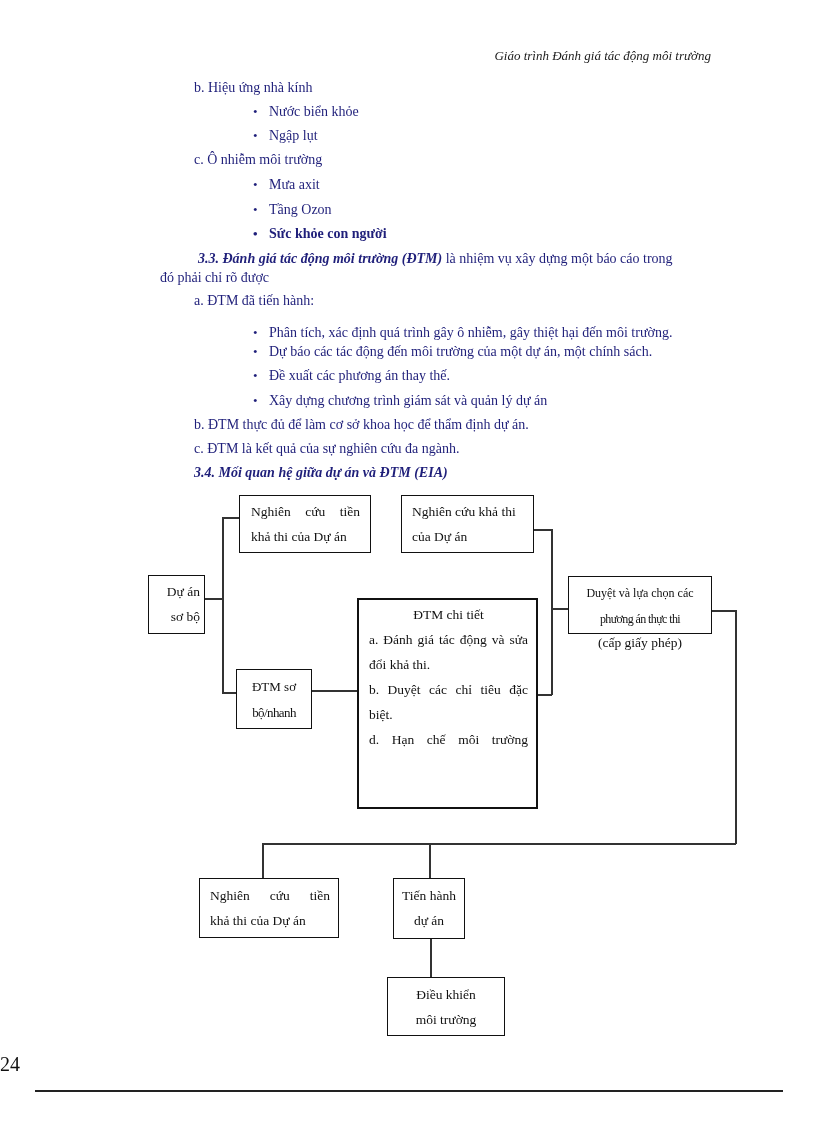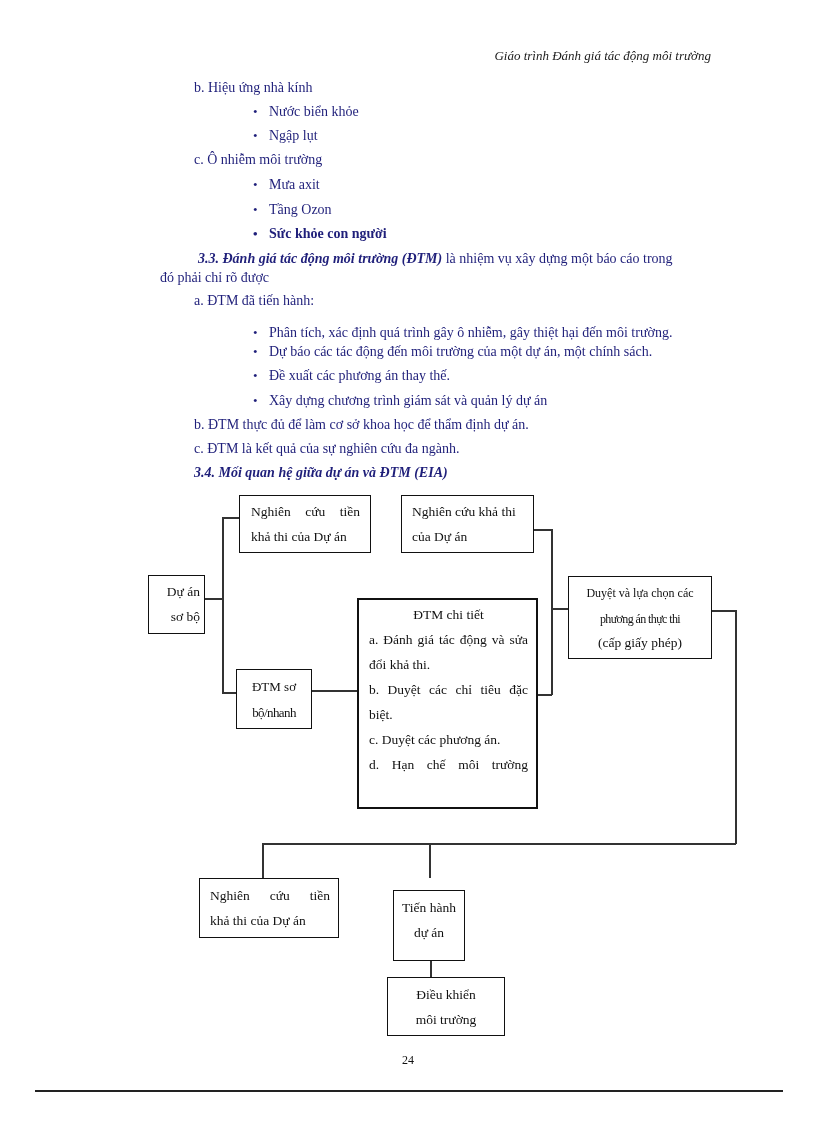--- a/index.html
+++ b/index.html
@@ -8,21 +8,21 @@
   .abs { position: absolute; }
   .header { left: 0; top: 48px; width: 711px; text-align: right; font-style: italic;
             font-size: 13px; color: #1a1a1a; }
   .body-text { color: #1f1f7a; font-size: 14px; line-height: 24.5px; white-space: nowrap; }
   .bullet::before { content: "\2022"; position: absolute; left: -16px; top: 0; font-size: 13px; }
   .bold-italic { font-weight: bold; font-style: italic; }
   .box { position: absolute; border: 1.6px solid #111; background: #fff; box-sizing: border-box;
          color: #111; font-size: 13.5px; line-height: 25px; }
   .line { position: absolute; background: #333; }
   .justify { text-align: justify; text-align-last: left; }
-  .page-num { left: 0; width: 816px; text-align: center; top: 1053px; font-size: 12px; color: #111; }
+  .page-num { left: 0; width: 816px; text-align: left; top: 1053px; font-size: 20px; color: #111; }
   .footer-rule { left: 35px; top: 1090px; width: 748px; height: 2px; background: #222; }
 </style>
 </head>
 <body>
 
 <div class="abs header">Giáo trình Đánh giá tác động môi trường</div>
 
 <div class="abs body-text" style="left:194px; top:76px;">b. Hiệu ứng nhà kính</div>
 <div class="abs body-text bullet" style="left:269px; top:100px;">Nước biển khỏe</div>
 <div class="abs body-text bullet" style="left:269px; top:124px;">Ngập lụt</div>
@@ -86,36 +86,35 @@
 
 <div class="box" style="left:236px; top:669px; width:76px; height:60px; padding:4px 0 0 0; text-align:center; font-size:13px; line-height:26px;">
   <div>ĐTM sơ</div>
   <div style="letter-spacing:-0.6px;">bộ/nhanh</div>
 </div>
 
 <div class="box" style="left:357px; top:598px; width:181px; height:211px; padding:2px 8px 0 10px; overflow:hidden; border-width:2px;">
   <div style="text-align:center;">ĐTM chi tiết</div>
   <div class="justify">a. Đánh giá tác động và sửa đổi khả thi.</div>
   <div class="justify">b. Duyệt các chỉ tiêu đặc biệt.</div>
-  <div class="justify">c. Duyệt các phương án.</div>
   <div class="justify" style="text-align-last:justify;">d. Hạn chế môi trường</div>
 </div>
 
-<div class="box" style="left:568px; top:576px; width:144px; height:83px; padding:3px 2px 0 2px; text-align:center; font-size:12px; line-height:26px;">
+<div class="box" style="left:568px; top:576px; width:144px; height:58px; padding:3px 2px 0 2px; text-align:center; font-size:12px; line-height:26px;">
   <div>Duyệt và lựa chọn các</div>
   <div style="letter-spacing:-0.6px;">phương án thực thi</div>
   <div style="font-size:13.5px; line-height:22px;">(cấp giấy phép)</div>
 </div>
 
 <div class="box" style="left:199px; top:878px; width:140px; height:60px; padding:4px 8px 0 10px;">
   <div class="justify" style="text-align-last:justify;">Nghiên cứu tiền</div>
   <div>khả thi của Dự án</div>
 </div>
 
-<div class="box" style="left:393px; top:878px; width:72px; height:71px; padding:4px 0 0 0; text-align:center;margin-top:12px;">
+<div class="box" style="left:393px; top:878px; width:72px; height:61px; padding:4px 0 0 0; text-align:center;">
   <div>Tiến hành</div>
   <div>dự án</div>
 </div>
 
 <div class="box" style="left:387px; top:977px; width:118px; height:59px; padding:4px 0 0 0; text-align:center;">
   <div>Điều khiển</div>
   <div>môi trường</div>
 </div>
 
 <div class="abs page-num">24</div>

